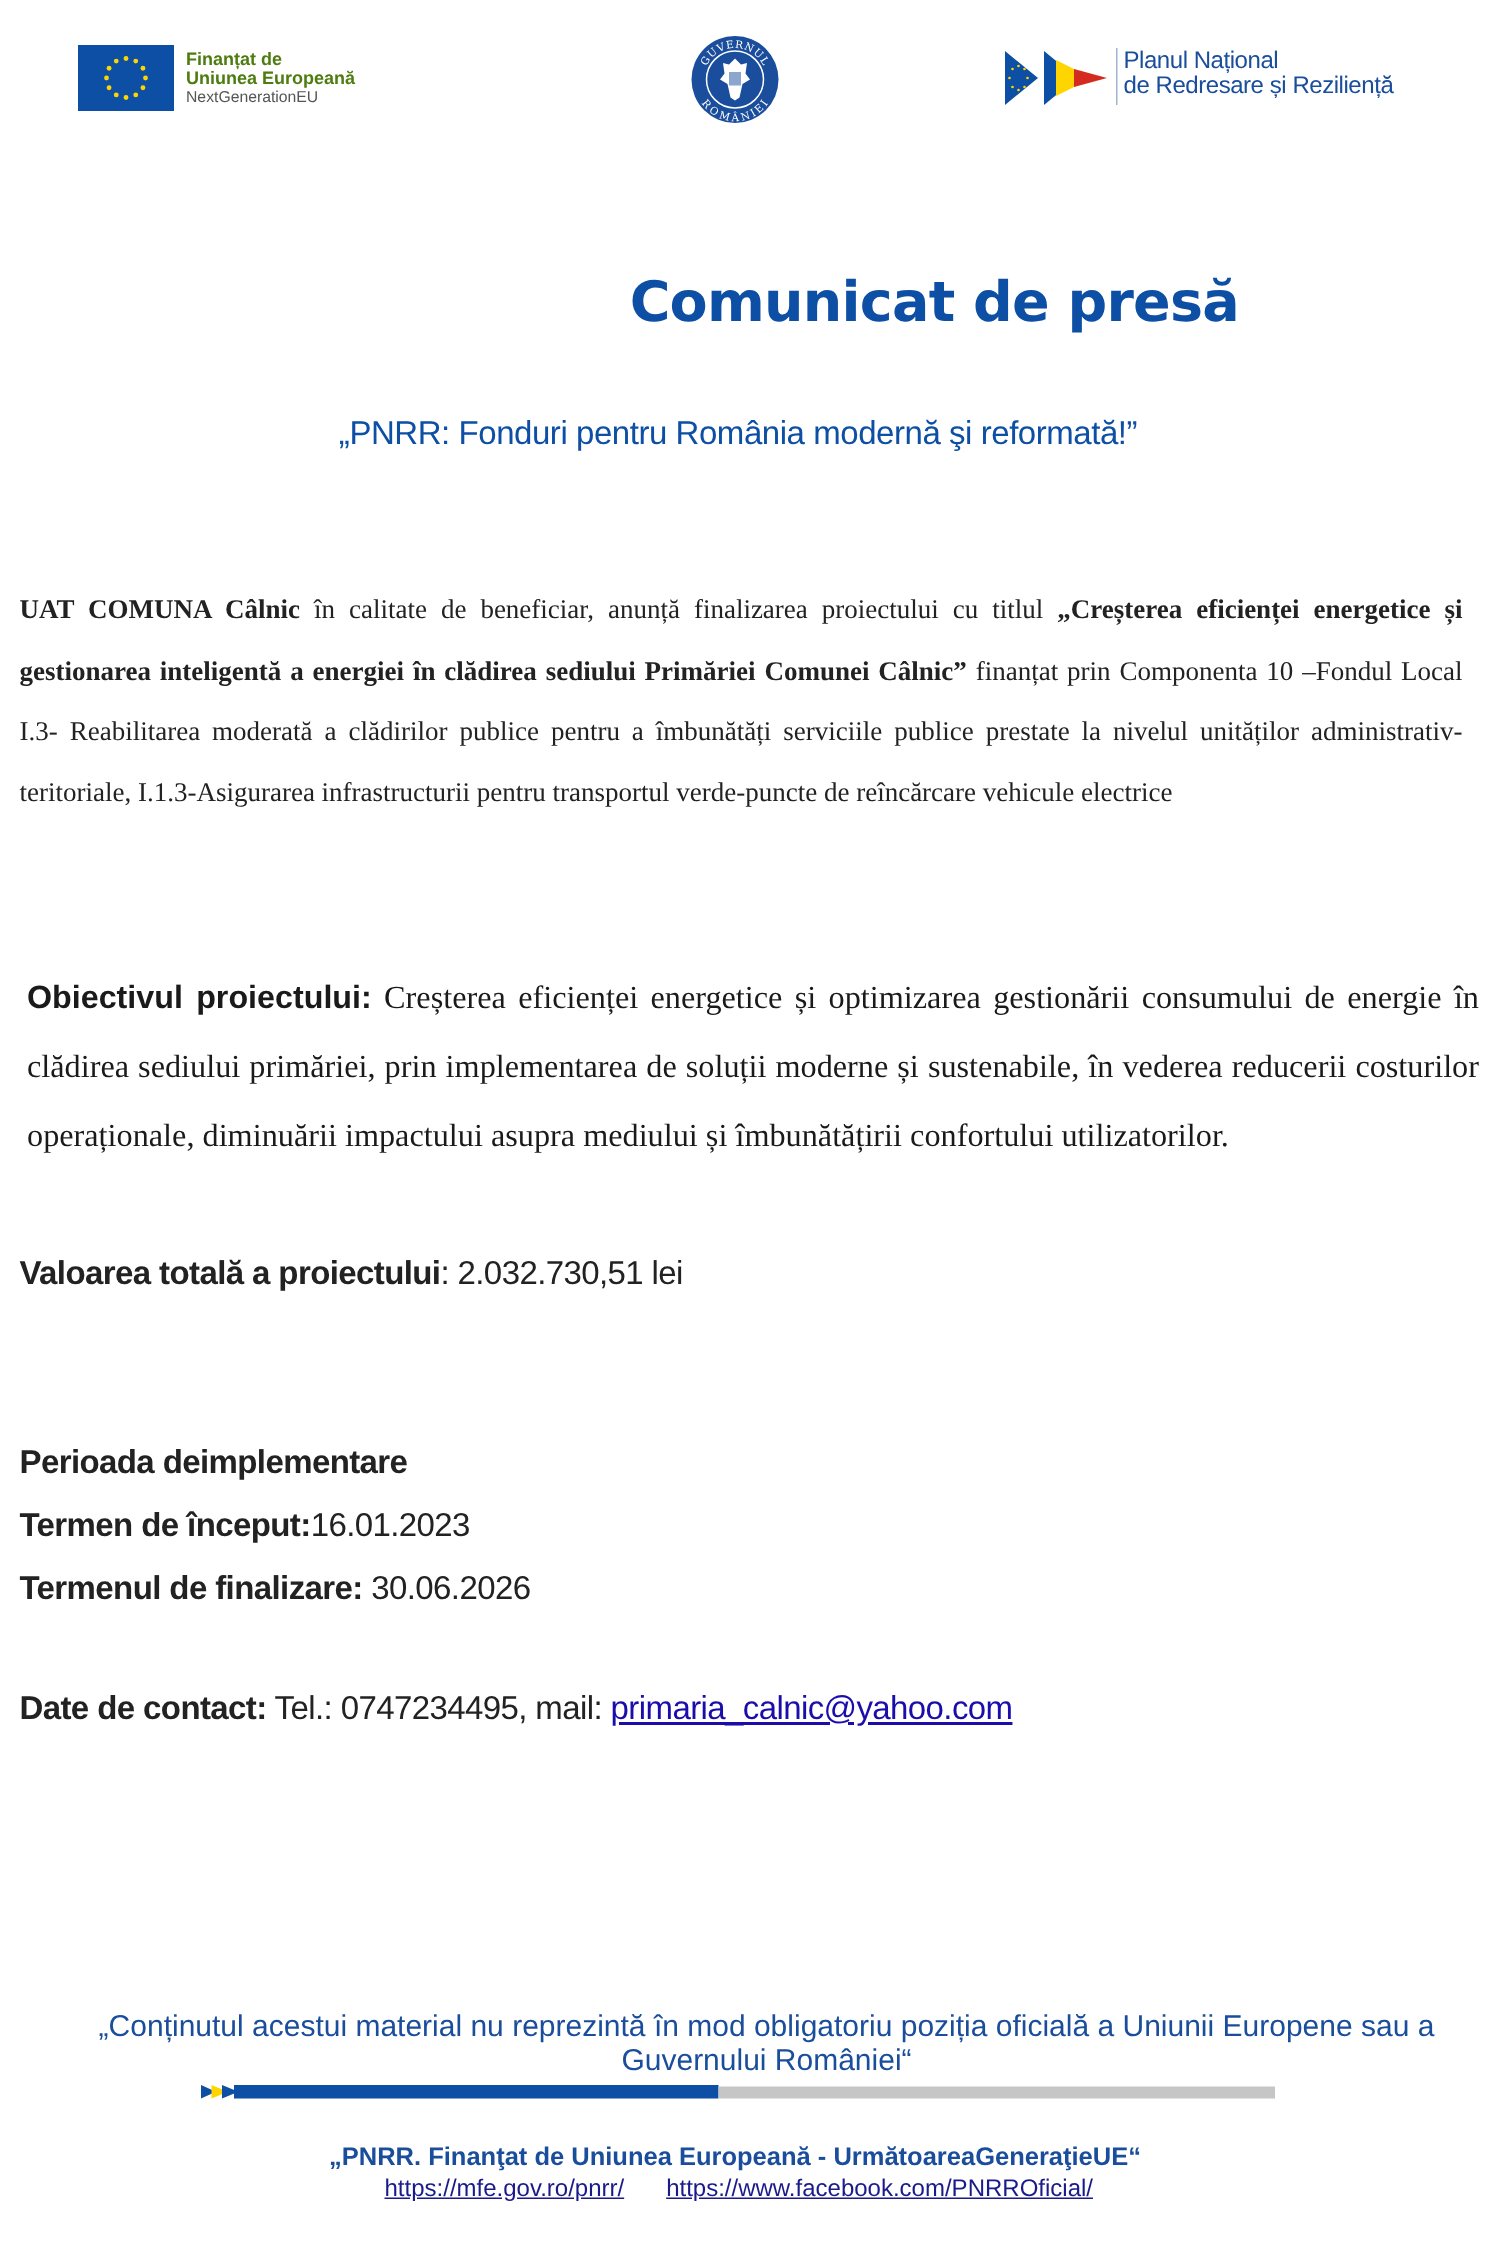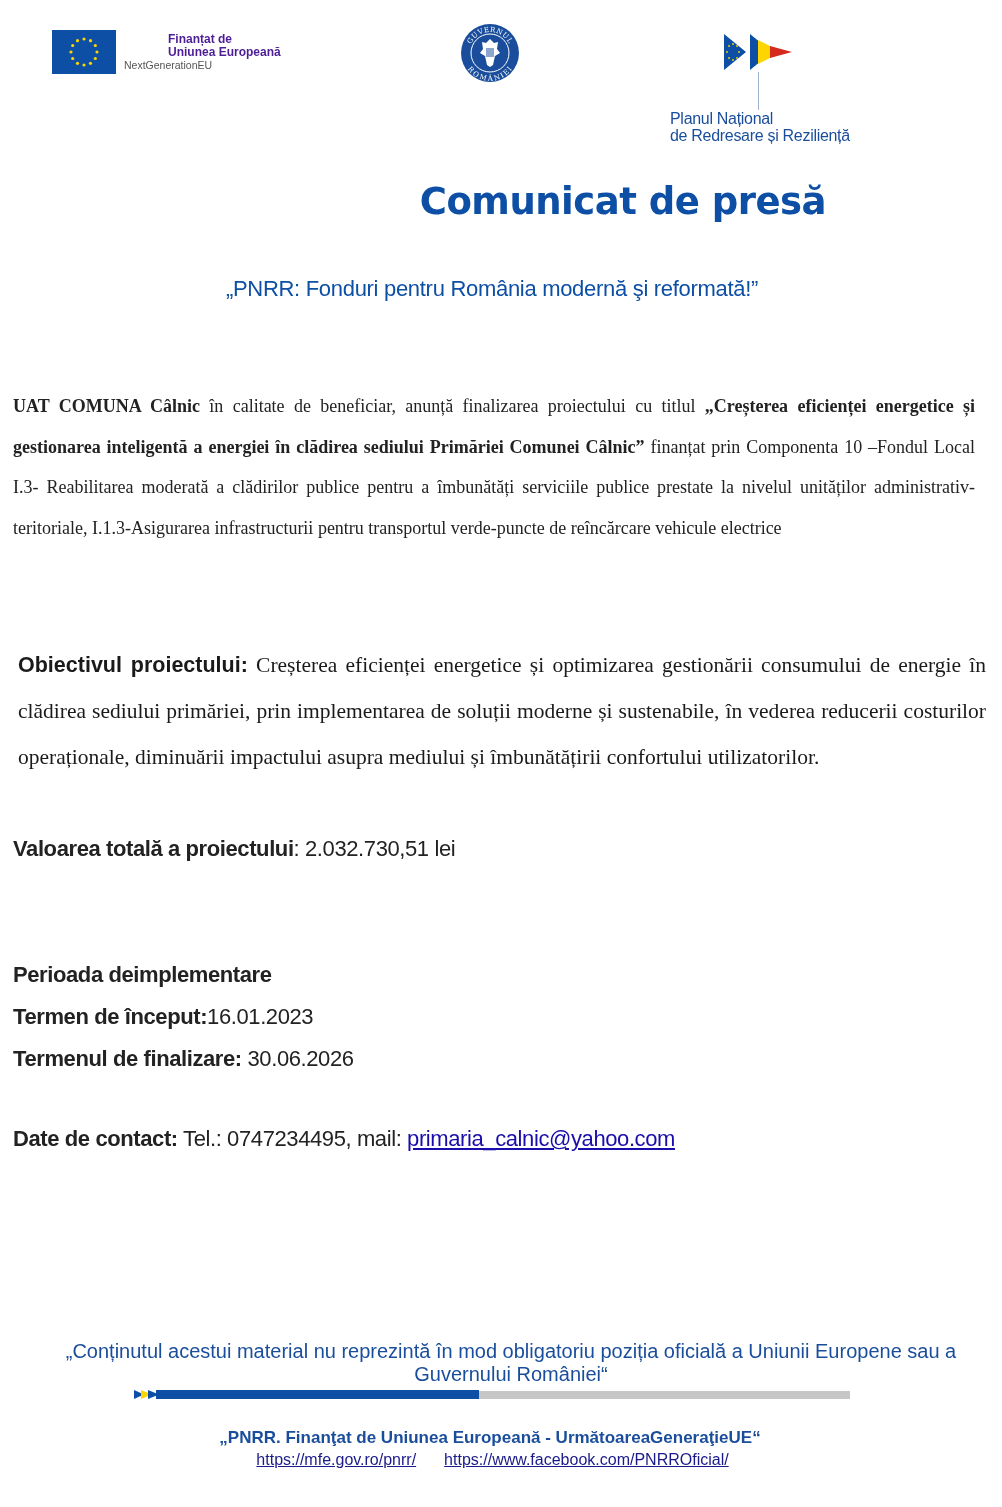--- a/index.html
+++ b/index.html
@@ -4,26 +4,26 @@
 <style>
   * { box-sizing: border-box; margin: 0; padding: 0; }
   html, body { width: 1002px; height: 1507px; background: #ffffff; overflow: hidden; }
   body { position: relative; font-family: "Liberation Serif", serif; color: #222; }
 
   
   .logo-eu { position: absolute; left: 52px; top: 30px; display: flex; align-items: center; }
   .eu-flag { width: 64px; height: 44px; background: #0d4fa5; position: relative; }
   .eu-flag svg { position: absolute; left: 0; top: 0; }
   .eu-text { margin-left: 8px; font-family: "Liberation Sans", sans-serif; line-height: 13px; }
-  .eu-text .l1, .eu-text .l2 { color: #4c1d95; font-weight: bold; font-size: 12px; display: block; margin-left: 44px; }
+  .eu-text .l1, .eu-text .l2 { color: #4d7c0f; font-weight: bold; font-size: 12px; display: block; }
   .eu-text .l3 { color: #555; font-size: 10.5px; display: block; }
 
   .logo-gov { position: absolute; left: 460px; top: 23px; width: 60px; height: 60px; }
 
-  .logo-pnrr { position: absolute; left: 670px; top: 32px; display: flex; align-items: center; flex-direction: column; }
+  .logo-pnrr { position: absolute; left: 670px; top: 32px; display: flex; align-items: flex-start; }
   .pnrr-mark { width: 72px; height: 40px; }
   .pnrr-divider { width: 1px; height: 38px; background: #9fb3cf; margin: 0 4px 0 2px; }
   .pnrr-text { font-family: "Liberation Sans", sans-serif; color: #1a4e9c; font-size: 16px; line-height: 17px; letter-spacing: -0.3px; }
   .pnrr-text span { display: block; }
 
   
   .title { position: absolute; left: 0; width: 826px; top: 180px; text-align: right;
            font-family: "DejaVu Sans", sans-serif; font-weight: bold; font-size: 37px; color: #0d4fa5; letter-spacing: -0.5px; }
   .subtitle { position: absolute; left: 0; width: 984px; top: 276px; text-align: center;
            font-family: Liberation Sans, sans-serif; font-size: 22px; color: #0d4fa5; letter-spacing: -0.3px; }

